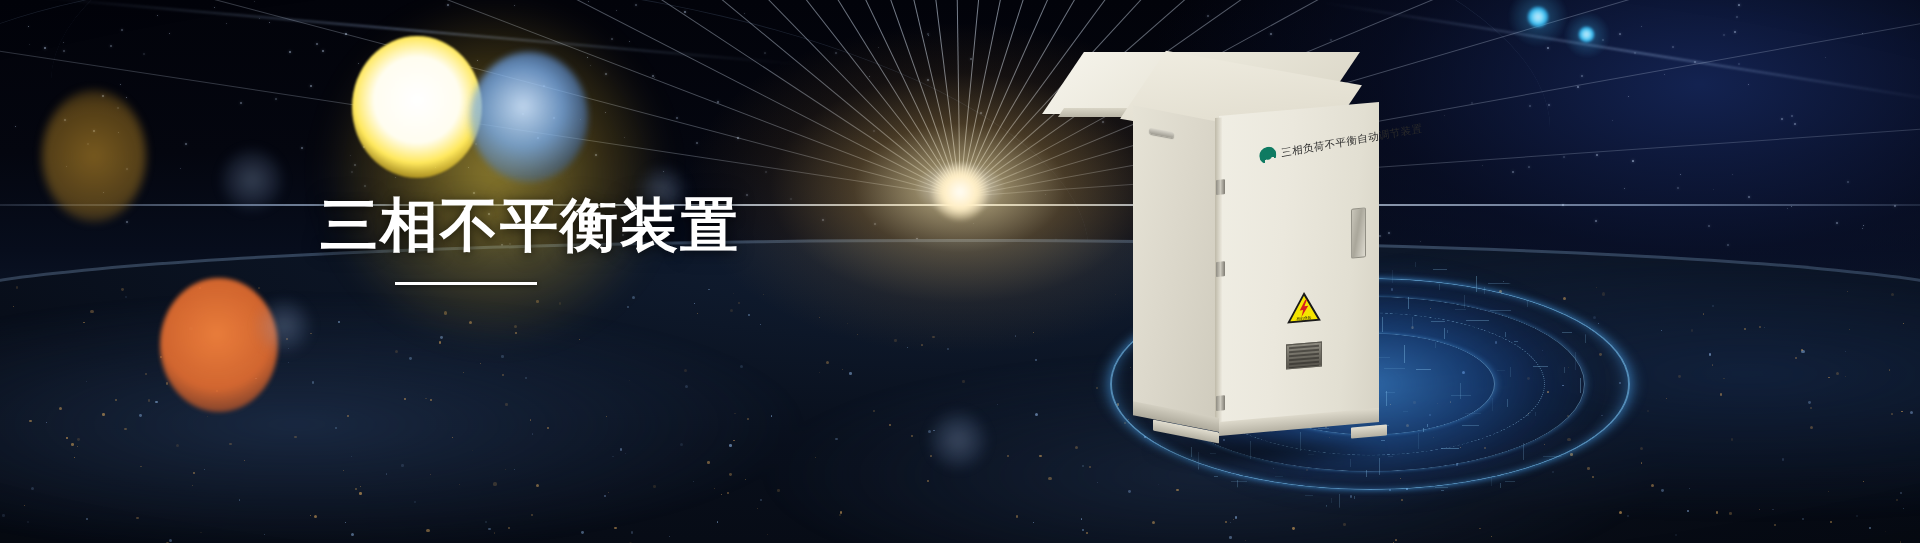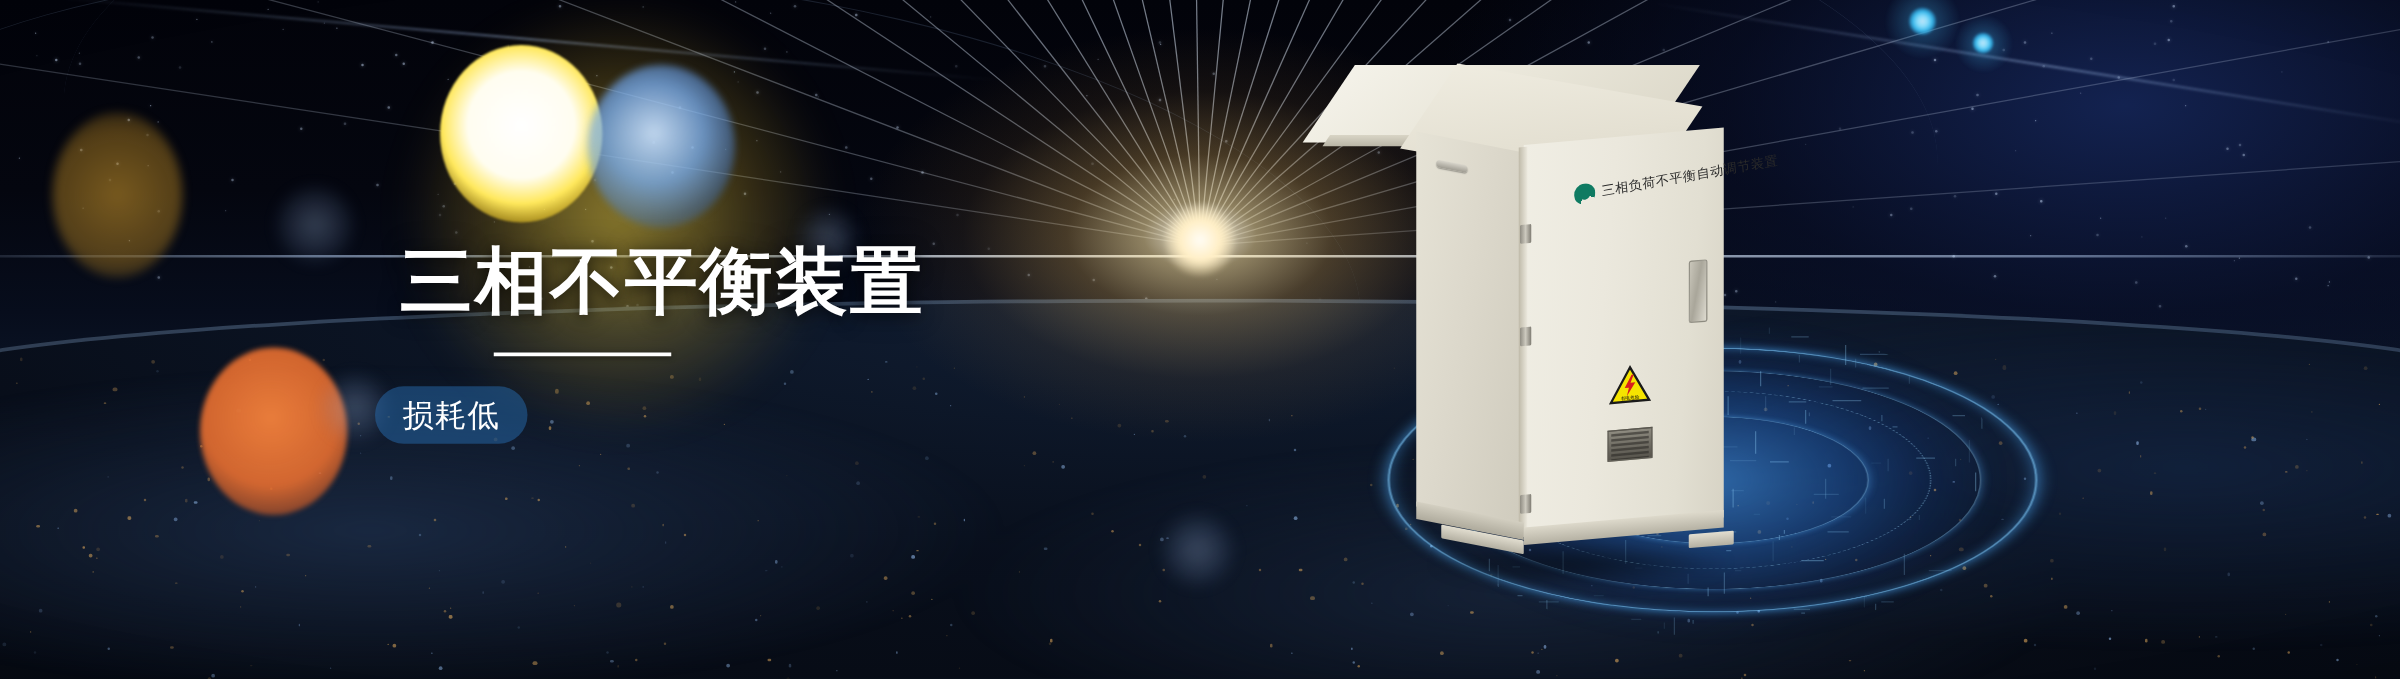--- a/index.html
+++ b/index.html
@@ -1184,18 +1184,17 @@
     <div class="cab-foot" style="left:98px;  top:396px; width:66px; height:11px; transform:skewY(11deg);"></div>
     <div class="cab-foot" style="left:296px; top:396px; width:36px; height:11px; transform:skewY(-5deg);"></div>
   </div>
 
   <div class="copy">
     <div class="headline">三相不平衡装置</div>
 
     <div class="divider"></div>
 
     <div class="pills">
-      <span class="pill pill-c">损耗低</span>
     </div>
   </div>
 
   <div class="vignette"></div>
 </div>
 
 </body></html>

